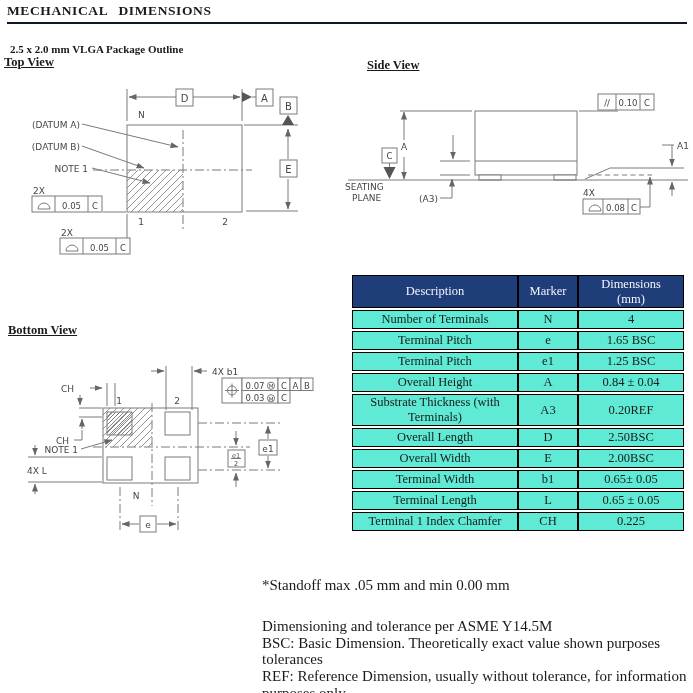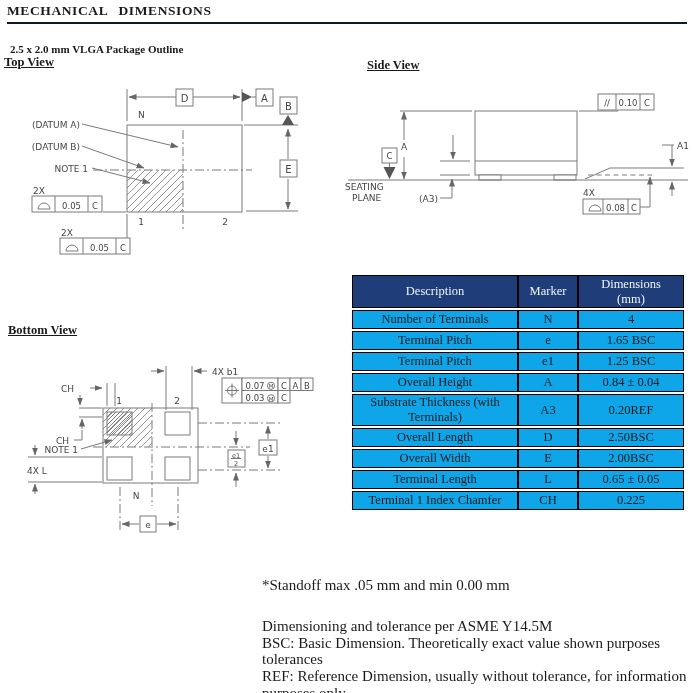--- a/index.html
+++ b/index.html
@@ -36,21 +36,21 @@
 
   
   .dim-table {
     position:absolute; left:352px; top:273px;
     border-collapse:separate; border-spacing:0 2px; font-size:12.5px;
   }
   .dim-table th, .dim-table td { border:1px solid #000; text-align:center; padding:0 3px; }
   .dim-table th {
     background:#1f3d78; color:#f2f5fc; font-weight:normal; height:31px; font-size:12.5px;
   }
-  .dim-table td { height:17px; background:#0ea5e9; }
+  .dim-table td { height:17px; background:#5eead4; }
   .col-desc { width:158px; } .col-marker { width:52px; } .col-dim { width:98px; }
 
   
   .notes { left:262px; top:577px; width:432px; font-size:15px; line-height:16.8px; }
   .notes .standoff-note { margin-bottom:24px; }
 </style>
 </head>
 <body>
 
 <div class="abs page-title">MECHANICAL DIMENSIONS</div>
@@ -325,20 +325,25 @@
         <td>Overall Length</td>
         <td>D</td>
         <td>2.50BSC</td>
       </tr>
     <tr>
         <td>Overall Width</td>
         <td>E</td>
         <td>2.00BSC</td>
       </tr>
     <tr>
+        <td>Terminal Width</td>
+        <td>b1</td>
+        <td>0.65± 0.05</td>
+      </tr>
+    <tr>
         <td>Terminal Length</td>
         <td>L</td>
         <td>0.65 ± 0.05</td>
       </tr>
     <tr>
         <td>Terminal 1 Index Chamfer</td>
         <td>CH</td>
         <td>0.225</td>
       </tr>
   </tbody>

